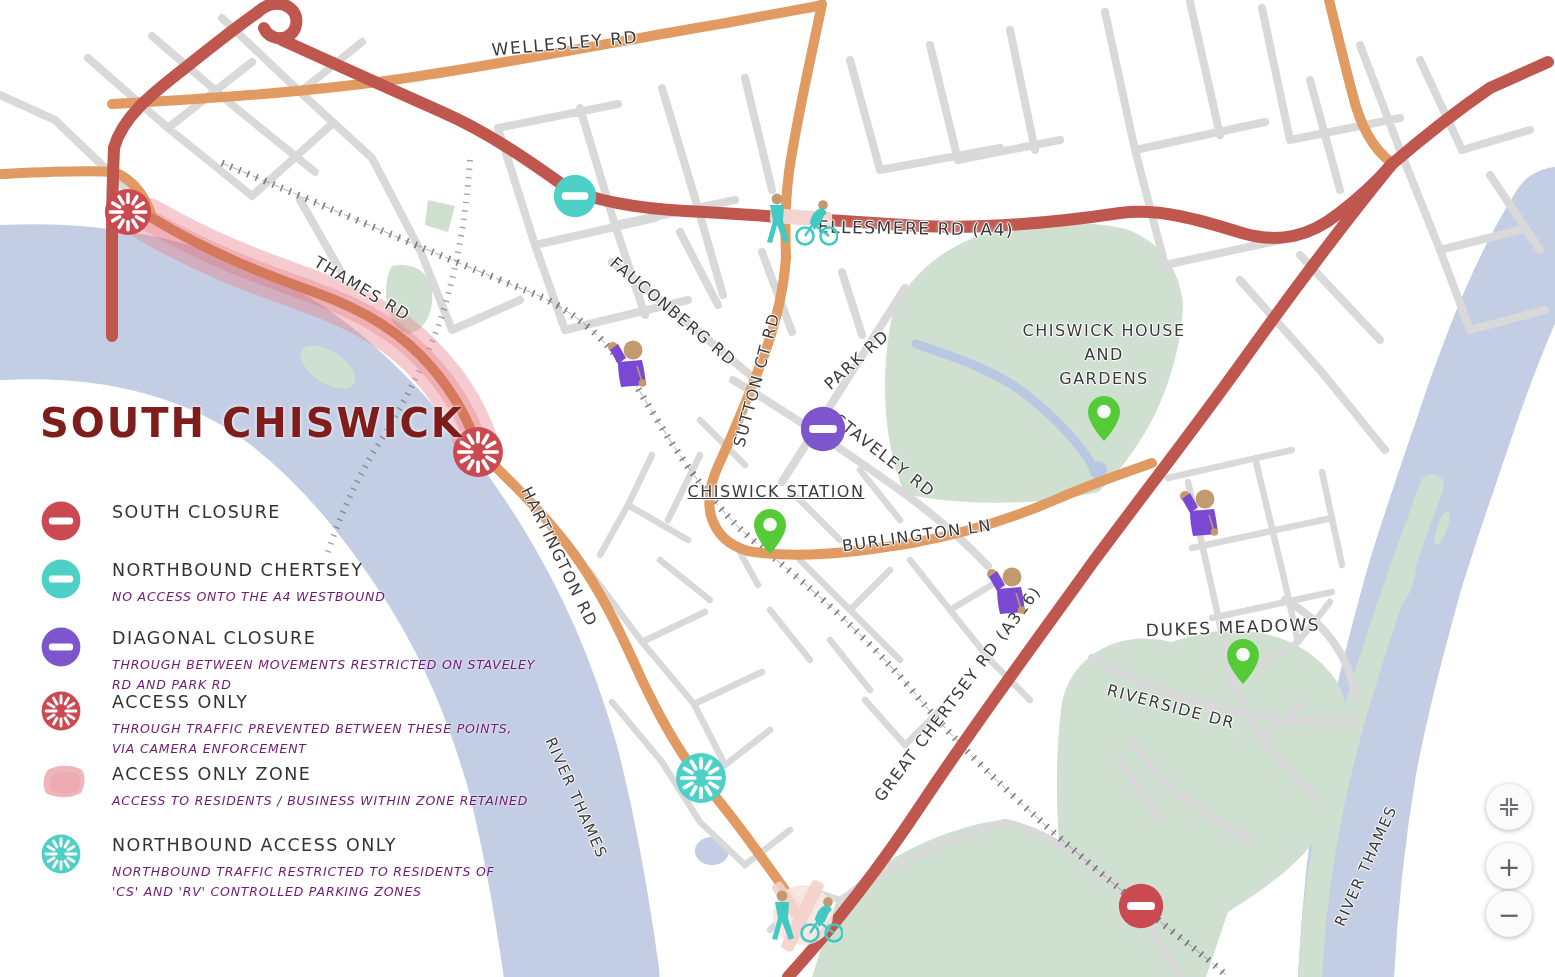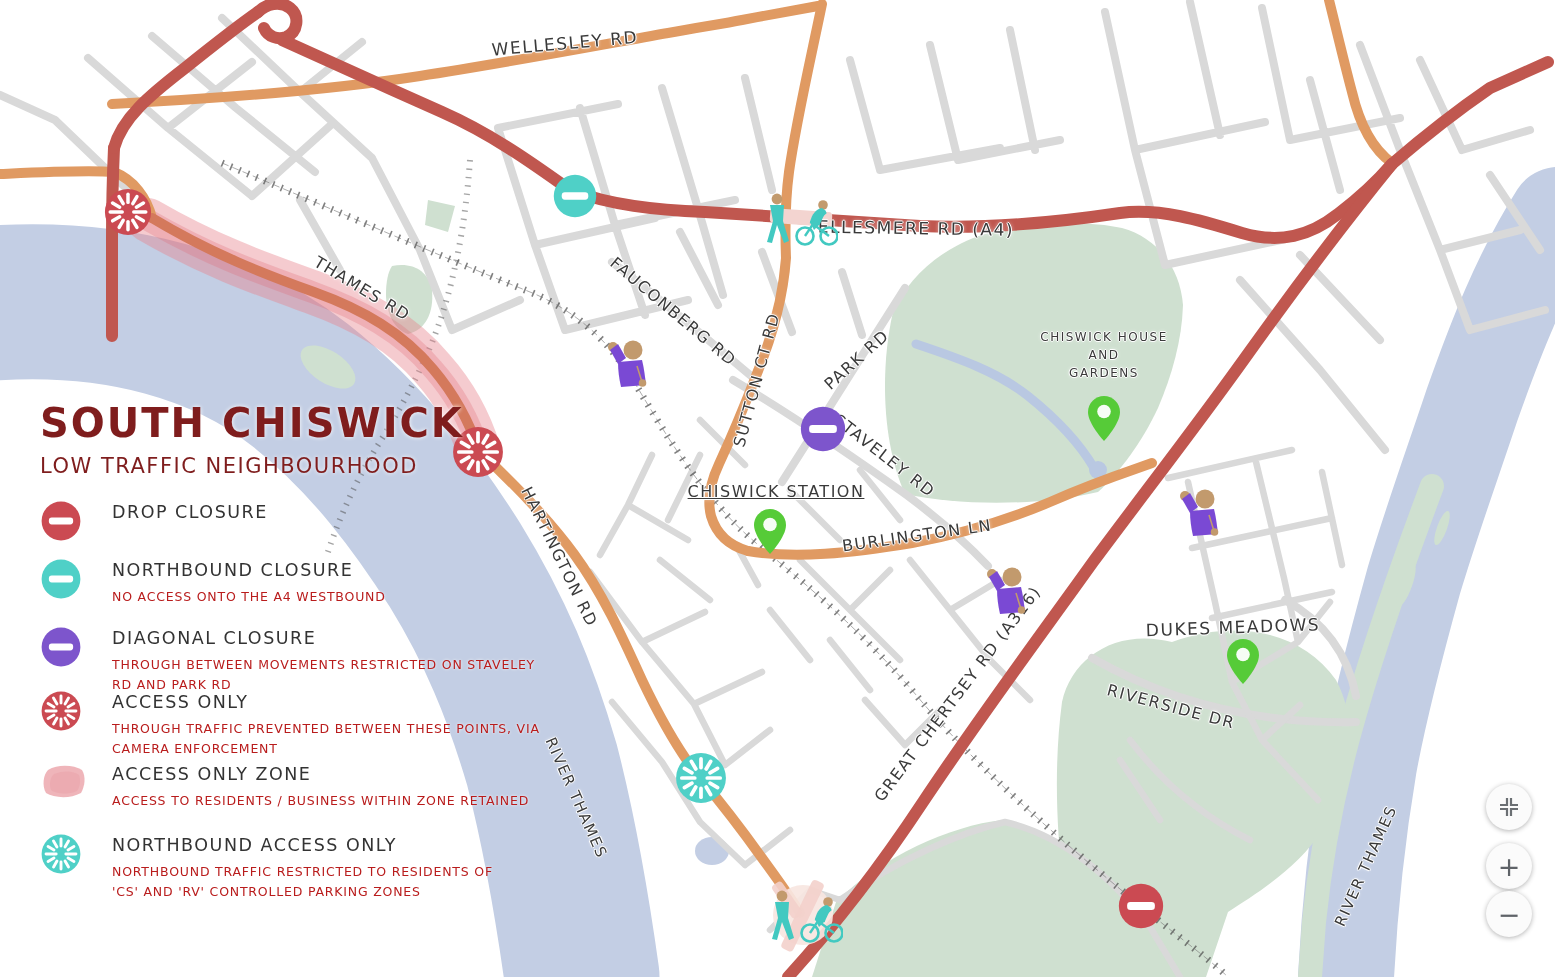--- a/index.html
+++ b/index.html
@@ -18,22 +18,22 @@
   #title-block{position:absolute;left:40px;top:400px;color:#7f1d1d;}
   #title-block h1{margin:0;font-size:40px;font-weight:600;letter-spacing:2px;
                   text-shadow:0 0 4px #fff;}
   #title-block h2{margin:8px 0 0 0;font-size:21px;font-weight:500;letter-spacing:1.5px;
                   text-shadow:0 0 4px #fff;}
   .leg-item{position:absolute;left:40px;display:flex;align-items:flex-start;width:500px;}
   .licon{width:56px;flex:0 0 56px;display:flex;justify-content:flex-start;line-height:0;}
   .ltext{margin-left:16px;padding-top:2px;}
   .llabel{font-size:17.5px;font-weight:500;letter-spacing:1.5px;color:#333;
           text-shadow:0 0 3px #fff;}
-  .lsub{font-size:12.5px;letter-spacing:0.8px;color:#b91c1c;margin-top:7px;
-        white-space:pre-line;line-height:1.6;text-shadow:0 0 3px #fff;}
+  .lsub{font-size:12.5px;letter-spacing:0.8px;color:#701a75;margin-top:7px;
+        white-space:pre-line;line-height:1.6;text-shadow:0 0 3px #fff;font-style:italic;}
   
   .ctrl{position:absolute;left:1486px;width:46px;height:46px;border-radius:50%;
         background:#fbfbfb;border:none;box-shadow:0 1px 5px rgba(0,0,0,0.30);
         display:flex;align-items:center;justify-content:center;cursor:pointer;
         color:#5f6368;font-size:27px;font-family:"DejaVu Sans",sans-serif;padding:0;}
   #ctrl-fit{top:784px;}
   #ctrl-in{top:843px;}
   #ctrl-out{top:891px;}
 </style>
 </head>
@@ -128,21 +128,21 @@
 
   <div id="labels">
       <div class="map-label" style="left: 565px; top: 44px; font-size: 17px; transform: translate(-50%, -50%) rotate(-5deg);">WELLESLEY RD</div>
       <div class="map-label" style="left: 916px; top: 229px; font-size: 17px; transform: translate(-50%, -50%) rotate(1deg);">ELLESMERE RD (A4)</div>
       <div class="map-label" style="left: 362px; top: 289px; font-size: 16px; transform: translate(-50%, -50%) rotate(31deg);">THAMES RD</div>
       <div class="map-label" style="left: 673px; top: 312px; font-size: 16px; transform: translate(-50%, -50%) rotate(40deg);">FAUCONBERG RD</div>
       <div class="map-label" style="left: 757px; top: 380px; font-size: 16px; transform: translate(-50%, -50%) rotate(-75deg);">SUTTON CT RD</div>
       <div class="map-label" style="left: 857px; top: 360px; font-size: 16px; transform: translate(-50%, -50%) rotate(-42deg);">PARK RD</div>
       <div class="map-label" style="left: 884px; top: 456px; font-size: 16px; transform: translate(-50%, -50%) rotate(38deg);">STAVELEY RD</div>
       <div class="map-label" style="left: 776px; top: 492px; font-size: 16px; transform: translate(-50%, -50%) rotate(0deg); text-decoration: underline;">CHISWICK STATION</div>
-      <div class="map-label" style="left: 1104px; top: 355px; font-size: 12px; transform: translate(-50%, -50%) rotate(0deg);">CHISWICK HOUSE
+      <div class="map-label" style="left: 1104px; top: 355px; font-size: 16px; transform: translate(-50%, -50%) rotate(0deg);">CHISWICK HOUSE
 AND
 GARDENS</div>
       <div class="map-label" style="left: 917px; top: 536px; font-size: 16px; transform: translate(-50%, -50%) rotate(-8deg);">BURLINGTON LN</div>
       <div class="map-label" style="left: 559px; top: 557px; font-size: 16px; transform: translate(-50%, -50%) rotate(64deg);">HARTINGTON RD</div>
       <div class="map-label" style="left: 958px; top: 694px; font-size: 16px; transform: translate(-50%, -50%) rotate(-53deg);">GREAT CHERTSEY RD (A316)</div>
       <div class="map-label" style="left: 1171px; top: 707px; font-size: 16px; transform: translate(-50%, -50%) rotate(15deg);">RIVERSIDE DR</div>
       <div class="map-label" style="left: 1233px; top: 628px; font-size: 17px; transform: translate(-50%, -50%) rotate(-2deg);">DUKES MEADOWS</div>
       <div class="map-label" style="left: 576px; top: 798px; font-size: 15px; transform: translate(-50%, -50%) rotate(66deg);">RIVER THAMES</div>
       <div class="map-label" style="left: 1366px; top: 866px; font-size: 15px; transform: translate(-50%, -50%) rotate(-66deg);">RIVER THAMES</div>
     </div>
@@ -263,43 +263,42 @@
             <path d="M14,22 C16,14 20,9 26,8 L30,11 L24,24 L18,30 Z" fill="#42c9c1"></path>
             <circle cx="9" cy="36" r="8.5" fill="none" stroke="#42c9c1" stroke-width="2.6"></circle>
             <circle cx="33" cy="36" r="8.5" fill="none" stroke="#42c9c1" stroke-width="2.6"></circle>
             <path d="M9,36 L17,24 L30,12 M17,24 L33,36 M14,22 L24,24" stroke="#42c9c1" stroke-width="2.4" fill="none"></path>
           </g>
         </svg></div>
     </div>
 
   <div id="title-block">
     <h1>SOUTH CHISWICK</h1>
-    <h2>LOW TRAFFIC NEIGHBOURHOOD</h2>
   </div>
 
   <div class="leg-item" style="top:500px">
     <span class="licon">
         <svg width="42" height="42" viewBox="-26 -26 52 52">
           <circle r="24" fill="#cb4a52"></circle>
           <rect x="-15" y="-4.2" width="30" height="8.4" rx="3.5" fill="#fff"></rect>
         </svg>
       </span>
     <div class="ltext">
-      <div class="llabel">DROP CLOSURE</div>
+      <div class="llabel">SOUTH CLOSURE</div>
     </div>
   </div>
   <div class="leg-item" style="top:558px">
     <span class="licon">
         <svg width="42" height="42" viewBox="-26 -26 52 52">
           <circle r="24" fill="#4fd0c7"></circle>
           <rect x="-15" y="-4.2" width="30" height="8.4" rx="3.5" fill="#fff"></rect>
         </svg>
       </span>
     <div class="ltext">
-      <div class="llabel">NORTHBOUND CLOSURE</div>
+      <div class="llabel">NORTHBOUND CHERTSEY</div>
       <div class="lsub">NO ACCESS ONTO THE A4 WESTBOUND</div>
     </div>
   </div>
   <div class="leg-item" style="top:626px">
     <span class="licon">
         <svg width="42" height="42" viewBox="-26 -26 52 52">
           <circle r="24" fill="#7d55cc"></circle>
           <rect x="-15" y="-4.2" width="30" height="8.4" rx="3.5" fill="#fff"></rect>
         </svg>
       </span>

